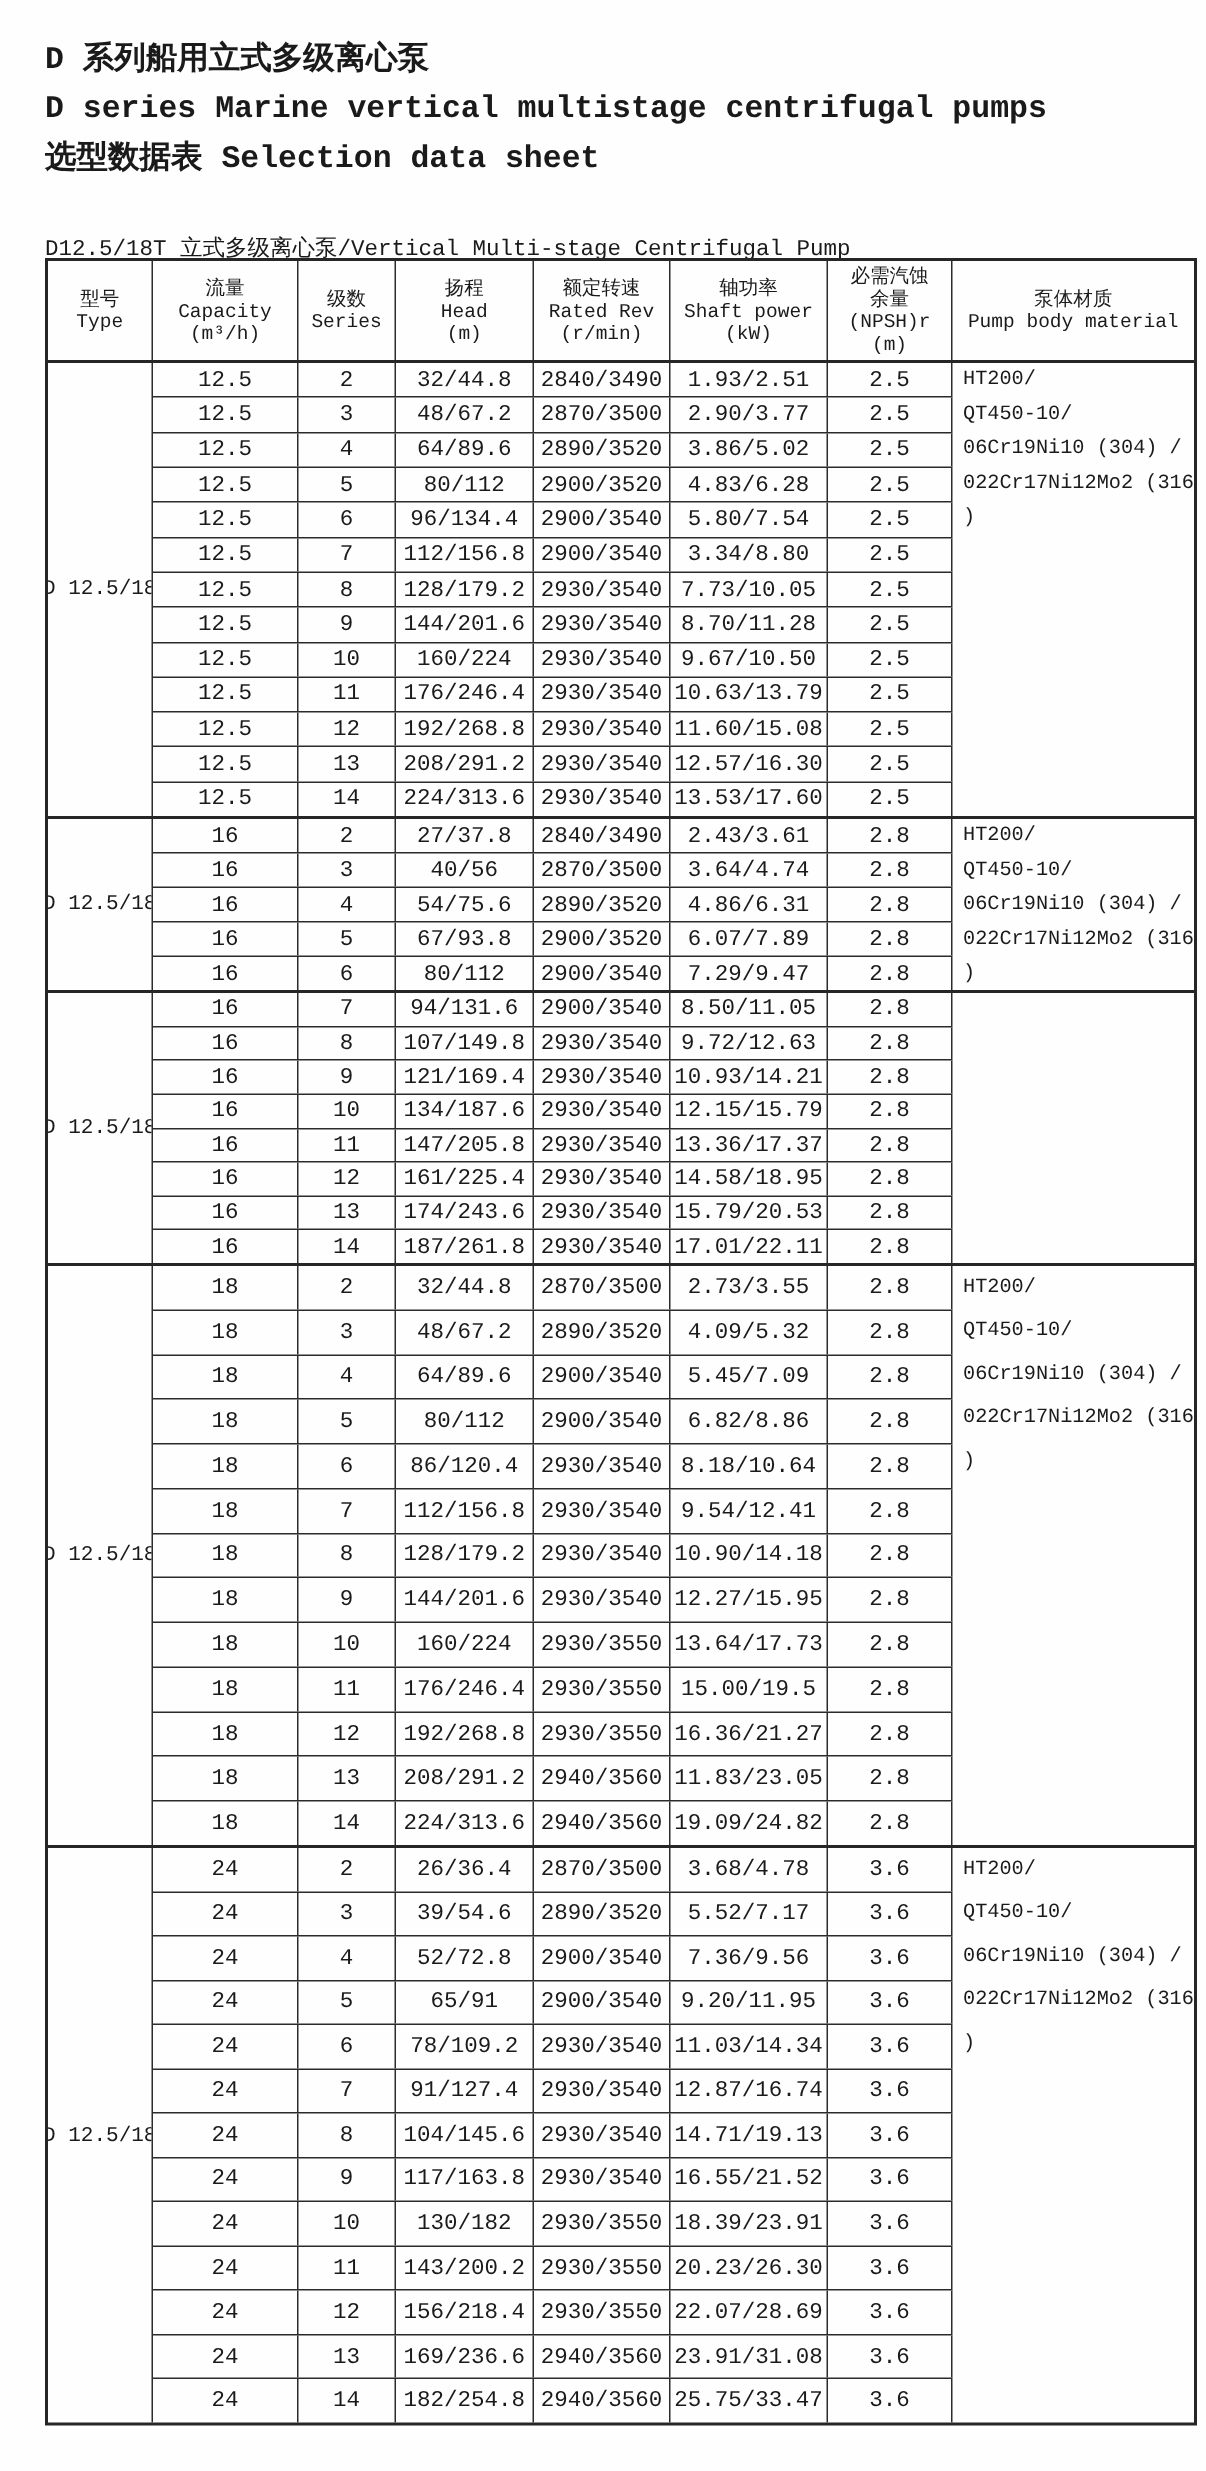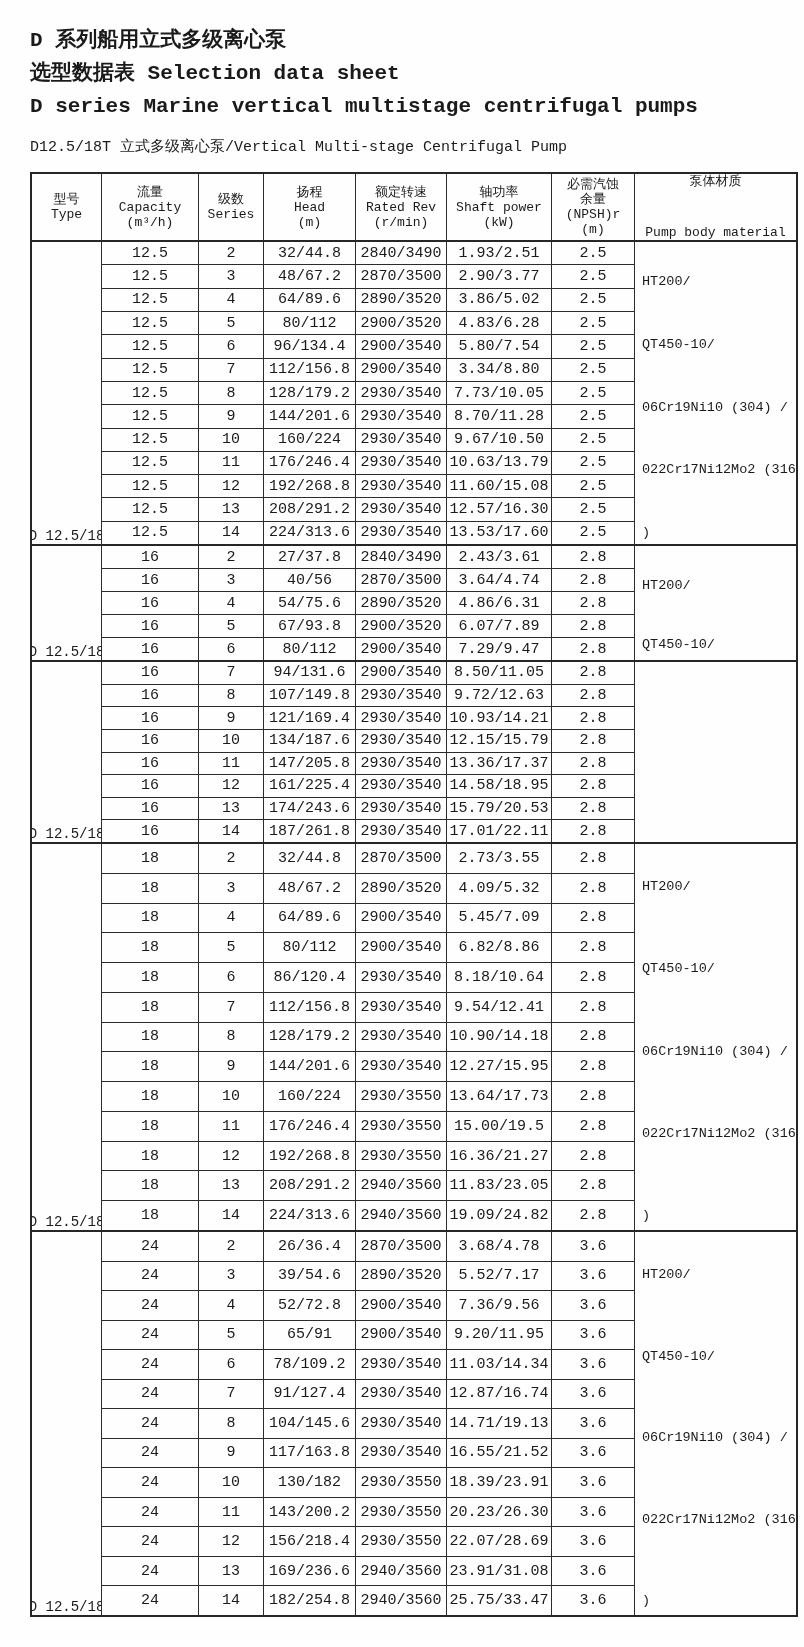--- a/index.html
+++ b/index.html
@@ -3,70 +3,70 @@
 <meta charset="utf-8">
 <style>
   html,body { margin:0; padding:0; background:#ffffff; }
   body {
     width:804px; height:1647px; position:relative;
     font-family:"Liberation Mono","DejaVu Sans Mono",monospace;
     color:#1a1a1a; background:#fefefe;
   }
   .titles { position:absolute; left:30px; top:24px; }
   .title  { font-size:21px; font-weight:bold; line-height:33px; white-space:pre; }
-  .subtitle { position:absolute; left:30px; top:137px; font-size:15px; white-space:pre;text-align:center; }
+  .subtitle { position:absolute; left:30px; top:156px; font-size:15px; white-space:pre;text-align:center; }
 
   .table {
     position:absolute; left:30px; top:172px; width:768px; height:1445px;
     border:2px solid #262626; box-sizing:border-box;
     display:flex; flex-direction:column; background:#fefefe;
   }
   .thead { display:flex; height:68px; min-height:68px; border-bottom:2px solid #262626; box-sizing:border-box; }
   .th {
     display:flex; flex-direction:column; justify-content:center; align-items:center;
     text-align:center; font-size:13px; line-height:15px;
     border-right:1px solid #2b2b2b; box-sizing:border-box; overflow:hidden;
   }
   .c0{width:70px} .c1{width:97px} .c2{width:65px} .c3{width:92px}
   .c4{width:91px} .c5{width:105px} .c6{width:83px}
-  .c7{flex:1; border-right:none !important;gap:36px;}
+  .c7{flex:1; border-right:none !important;}
 
   .tbody { flex:1; display:flex; flex-direction:column; }
   .block { display:flex; border-bottom:2px solid #262626; box-sizing:border-box; }
   .block:last-child { border-bottom:none; }
   .b0{height:304px} .b1{height:116px} .b2{height:182px} .b3{height:388px} .b4{flex:1}
 
   .typecell {
-    width:70px; display:flex; align-items:flex-end; justify-content:center;
+    width:70px; display:flex; align-items:center; justify-content:center;
     border-right:1px solid #2b2b2b; box-sizing:border-box;
     font-size:14px; white-space:pre; overflow:hidden;
   }
   .rows { width:533px; display:flex; flex-direction:column;align-items:flex-end; }
   .row  { flex:1; display:flex; border-bottom:1px solid #2b2b2b; box-sizing:border-box; }
   .row:last-child { border-bottom:none; }
   .row .cell {
     display:flex; align-items:center; justify-content:center;
     font-size:15px; border-right:1px solid #2b2b2b; box-sizing:border-box;
     white-space:pre; overflow:hidden;
   }
   .matcell {
-    flex:1; display:flex; flex-direction:column; justify-content:space-between;
-    padding-left:7px; font-size:13.5px; box-sizing:border-box; overflow:hidden;margin-top:28px;
+    flex:1; display:flex; flex-direction:column; justify-content:flex-start;
+    padding-left:7px; font-size:13.5px; box-sizing:border-box; overflow:hidden;
   }
   .b0 .matline,.b1 .matline,.b2 .matline { line-height:23px; }
   .b3 .matline,.b4 .matline { line-height:29px; }
   .matline { white-space:pre; }
 </style>
 </head>
 <body>
 
 <div class="titles">
   <div class="title">D 系列船用立式多级离心泵</div>
+  <div class="title">D series Marine vertical multistage centrifugal pumps</div>
   <div class="title">选型数据表 Selection data sheet</div>
-  <div class="title">D series Marine vertical multistage centrifugal pumps</div>
 </div>
 
 <div class="subtitle">D12.5/18T 立式多级离心泵/Vertical Multi-stage Centrifugal Pump</div>
 
 <div class="table">
   <div class="thead" id="thead">
       <div class="th c0">
         <div class="thline">型号</div>
         <div class="thline">Type</div>
       </div>

